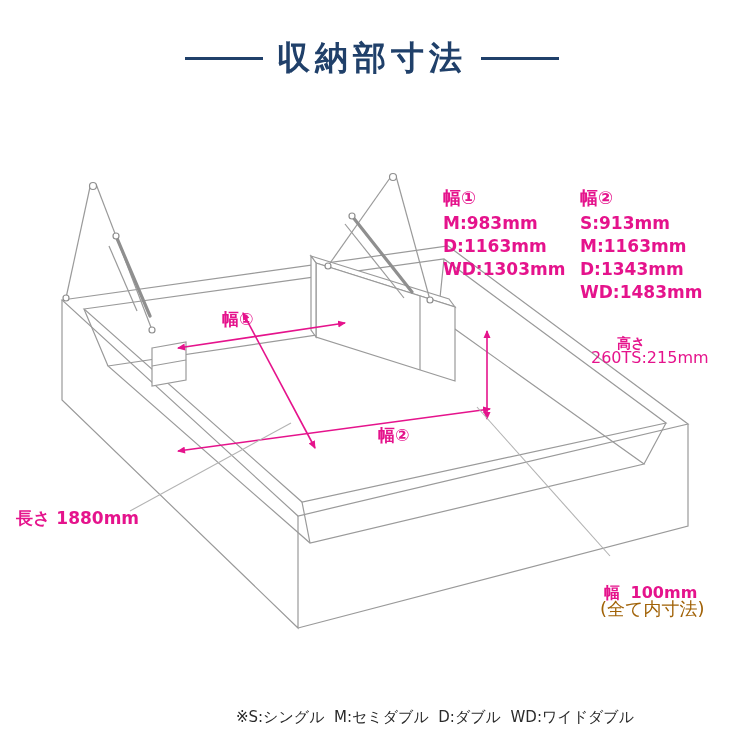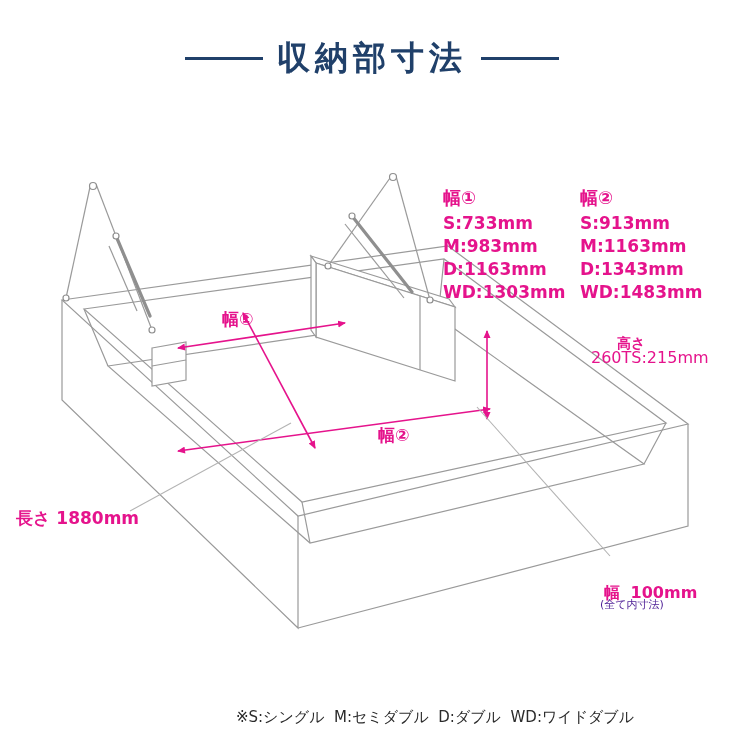--- a/index.html
+++ b/index.html
@@ -18,21 +18,21 @@
   .pivot{stroke:#8f8f8f;stroke-width:1.2;fill:#ffffff;}
   .dim{stroke:#e5138c;stroke-width:1.6;fill:none;}
   .leader{stroke:#b3b3b3;stroke-width:1.1;fill:none;}
   
   .mg{position:absolute;color:#e5138c;font-weight:bold;}
   .lbl-w1{left:222px;top:308px;font-size:17px;}
   .lbl-len{left:300px;top:342px;width:68px;text-align:center;font-size:15px;line-height:20px;}
   .lbl-w2{left:378px;top:424px;font-size:17px;}
   .lbl-1880{left:16px;top:507px;font-size:17px;}
   .lbl-100{left:604px;top:554px;font-size:16px;word-spacing:5px;margin-top:29px;}
-  .gray-note{position:absolute;left:600px;top:597px;color:#4c1d95;font-size:11px;}
+  .gray-note{position:absolute;left:600px;top:597px;color:#a16207;font-size:18px;}
   
   .legend{position:absolute;color:#e5138c;font-weight:bold;font-size:17px;line-height:23px;}
   .legend .legend-title{font-size:18px;margin-bottom:3px;}
   .legend-w1{left:443px;top:186px;}
   .legend-w2{left:580px;top:186px;}
   .legend-h-title{position:absolute;left:617px;top:319px;color:#e5138c;font-weight:bold;font-size:14px;margin-top:16px;}
   .legend-h-value{position:absolute;left:591px;top:348px;color:#e5138c;font-weight:normal;font-size:16px;}
   
   .footnote{position:absolute;top:708px;left:435px;transform:translateX(-50%);
             white-space:pre;font-size:15px;color:#2b2b2b;}
@@ -120,21 +120,20 @@
   </svg>
 
   <div class="mg lbl-w1">幅①</div>
   <div class="mg lbl-w2">幅②</div>
   <div class="mg lbl-1880">長さ 1880mm</div>
   <div class="mg lbl-100">幅 100mm</div>
   <div class="gray-note">(全て内寸法)</div>
 
   <div class="legend legend-w1">
     <div class="legend-title">幅①</div>
-    <div>S:733mm</div>
     <div>M:983mm</div>
     <div>D:1163mm</div>
     <div>WD:1303mm</div>
   </div>
 
   <div class="legend legend-w2">
     <div class="legend-title">幅②</div>
     <div>S:913mm</div>
     <div>M:1163mm</div>
     <div>D:1343mm</div>

